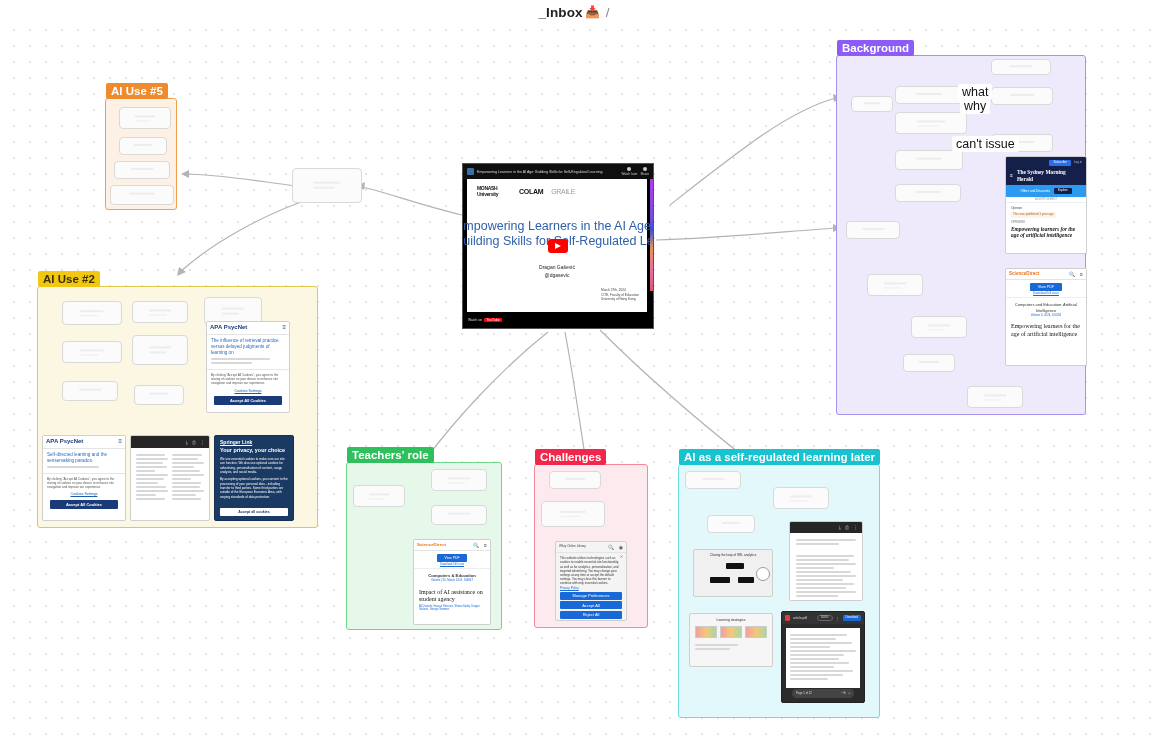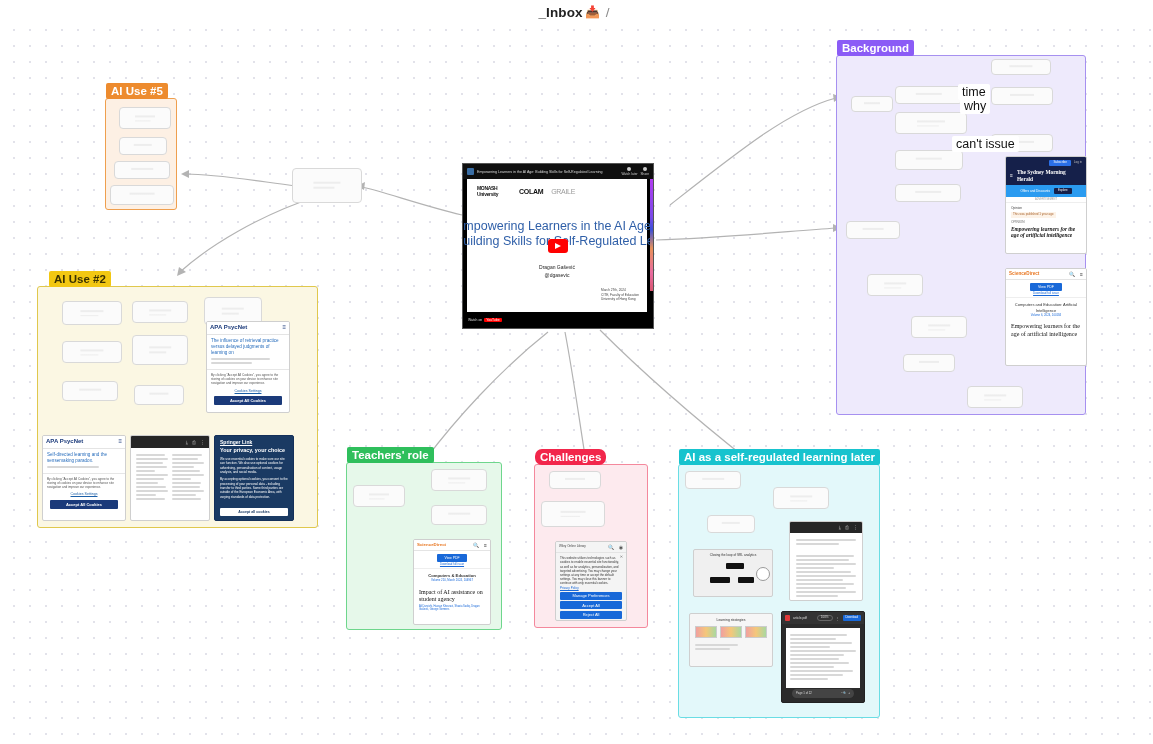--- a/index.html
+++ b/index.html
@@ -238,21 +238,21 @@
   <div class="node" style="left:4px; top:86px; width:64px; height:20px;">
       <span class="ghost"></span>
     </div>
 </div>
 
 <div class="node" style="left:292px; top:168px; width:70px; height:35px;">
     <span class="ghost"></span>
   </div>
 
 <div class="grp" style="left:37px; top:286px; width:281px; height:242px; background:#fbf7e3; border:1px solid #e0c84d;">
-  <div class="grp-label" style="background:#F2C712; color:#3a3100;margin-left:11px;">AI Use #2</div>
+  <div class="grp-label" style="background:#F2C712; color:#3a3100;">AI Use #2</div>
 
   <div class="node" style="left:24px; top:14px; width:60px; height:24px;">
       <span class="ghost"></span>
     </div>
   <div class="node" style="left:94px; top:14px; width:56px; height:22px;">
       <span class="ghost"></span>
     </div>
   <div class="node" style="left:166px; top:10px; width:58px; height:28px;">
       <span class="ghost"></span>
     </div>
@@ -437,21 +437,21 @@
     <div style="border-top:1px solid #eee;padding:4px 5px;text-align:center;">
       <div style="font-size:4px;color:#333;line-height:1.3;">Computers and Education: Artificial Intelligence</div>
       <div style="font-size:2.8px;color:#1868d8;margin-top:1px;">Volume 6, 2024, 100184</div>
     </div>
     <div style="padding:2px 5px;">
       <div style="font-family:'Liberation Serif',serif;font-size:6px;line-height:1.2;color:#111;">Empowering learners for the age of artificial intelligence</div>
     </div>
   </div>
 </div>
 
-<div class="plain-label" style="left:958px; top:84px;">time</div>
+<div class="plain-label" style="left:958px; top:84px;">what</div>
 <div class="plain-label" style="left:960px; top:98px;">why</div>
 <div class="plain-label" style="left:952px; top:136px;">can't issue</div>
 
 <div class="grp" style="left:346px; top:462px; width:156px; height:168px; background:#e6f8ea; border:1px solid #6ed68c;">
   <div class="grp-label" style="background:#2FBF5C; color:#fff;">Teachers' role</div>
   <div class="node" style="left:6px; top:22px; width:52px; height:22px;">
       <span class="ghost"></span>
     </div>
   <div class="node" style="left:84px; top:6px; width:56px; height:22px;">
       <span class="ghost"></span>
@@ -477,21 +477,21 @@
       <div style="font-size:2.8px;color:#1868d8;margin-top:1px;">Volume 210, March 2024, 104967</div>
     </div>
     <div style="padding:2px 5px;">
       <div style="font-family:'Liberation Serif',serif;font-size:6px;line-height:1.2;color:#111;">Impact of AI assistance on student agency</div>
       <div style="font-size:2.6px;color:#1868d8;margin-top:2px;">Ali Darvishi, Hassan Khosravi, Shazia Sadiq, Dragan Gašević, George Siemens</div>
     </div>
   </div>
 </div>
 
 <div class="grp" style="left:534px; top:464px; width:114px; height:164px; background:#fdeaee; border:1px solid #f4889c;">
-  <div class="grp-label" style="background:#F2264B; color:#fff;border-radius:7px;">Challenges</div>
+  <div class="grp-label" style="background:#F2264B; color:#fff;">Challenges</div>
   <div class="node" style="left:14px; top:6px; width:52px; height:18px;">
       <span class="ghost"></span>
     </div>
   <div class="node" style="left:6px; top:36px; width:64px; height:26px;">
       <span class="ghost"></span>
     </div>
 
   <div class="card" style="left:20px; top:76px; width:72px; height:80px; background:#f4f4f4;">
     <div class="card-bar" style="justify-content:space-between;background:#f4f4f4;">
       <span style="font-size:3px;color:#444;">Wiley Online Library</span>

